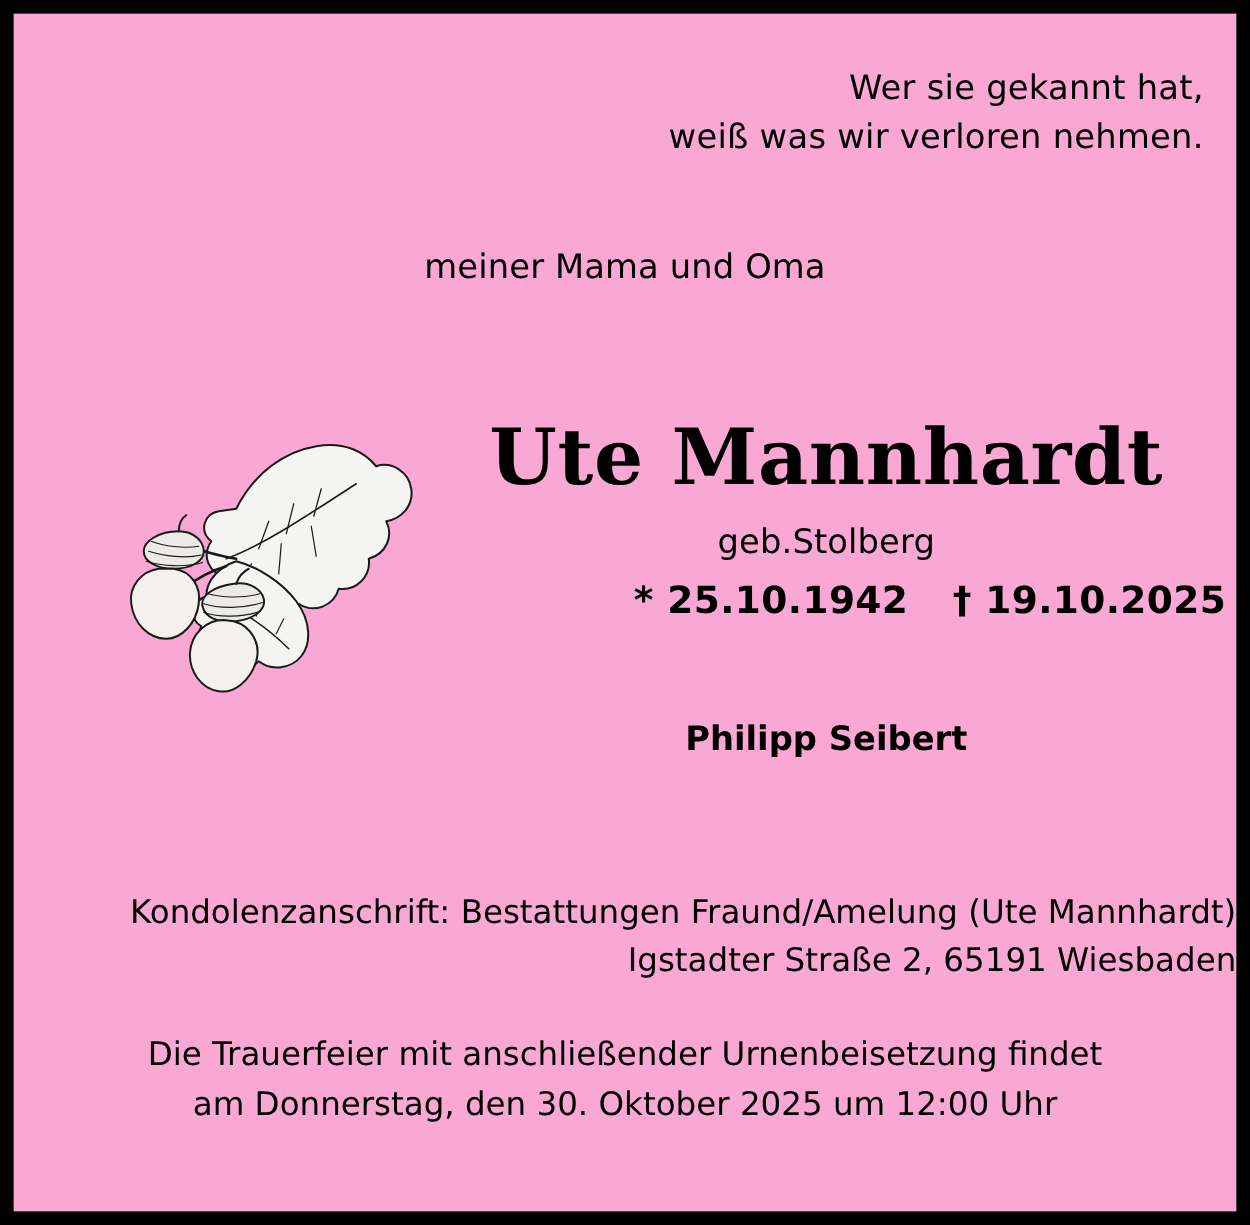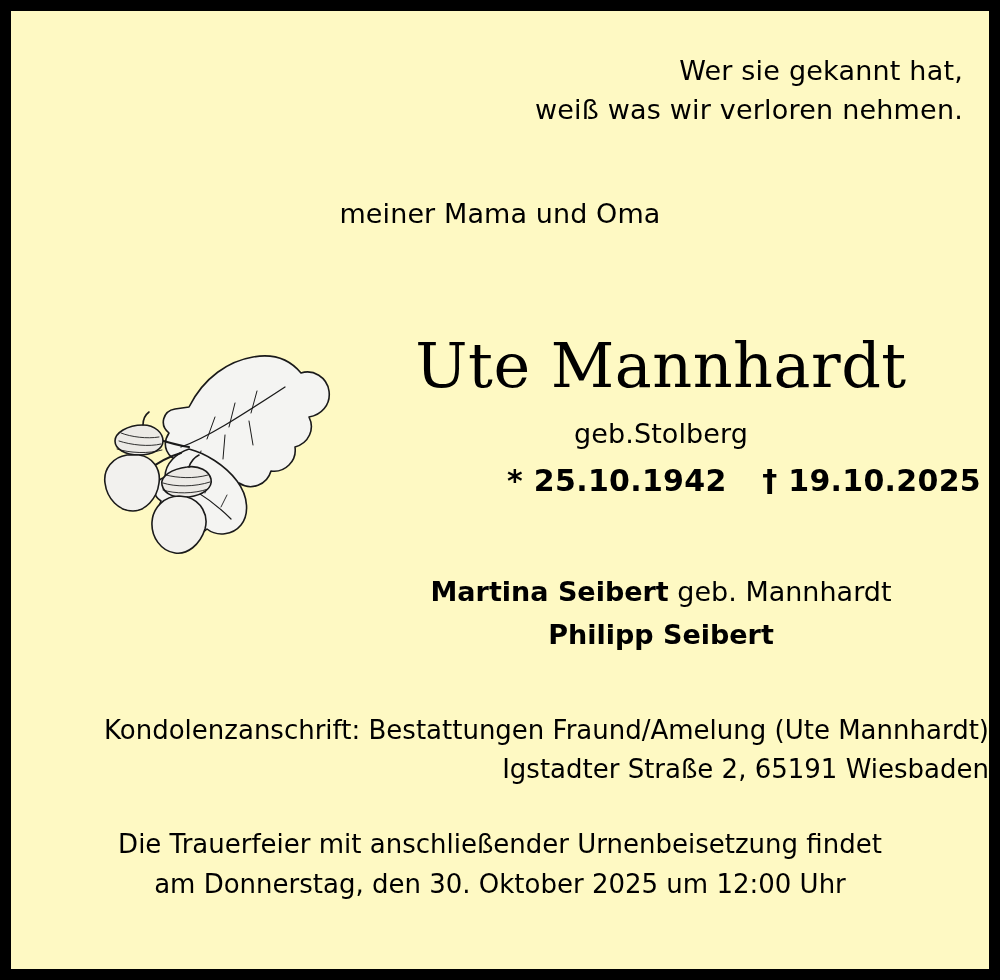--- a/index.html
+++ b/index.html
@@ -21,21 +21,21 @@
     background: #ffffff;
     border: 11px solid #000000;
     padding: 0;
     overflow: hidden;
   }
   .inner {
     position: relative;
     width: 100%;
     height: 100%;
     box-sizing: border-box;
-    background: #fef9c3;
+    background: #f9a8d4;
   }
   .epitaph {
     position: absolute;
     top: 40px;
     right: 26px;
     text-align: right;
     font-size: 27px;
     line-height: 1.45;
     font-family: "DejaVu Sans", sans-serif;
     letter-spacing: 0.2px;
@@ -55,21 +55,21 @@
 
   .name-block {
     position: absolute;
     top: 322px;
     left: 330px;
     width: 640px;
     text-align: center;
   }
   .name {
     font-size: 62px;
-    font-weight: normal;
+    font-weight: bold;
     font-family: "DejaVu Serif", serif;
     letter-spacing: 0.5px;
     line-height: 1.05;
   }
   .maiden {
     margin-top: 20px;
     font-size: 27px;
     letter-spacing: 0.1px;
   }
   .dates {
@@ -198,23 +198,20 @@
         <span class="sym">*</span>
         <span>25.10.1942</span>
         <span class="gap"></span>
         <span class="sym">†</span>
         <span>19.10.2025</span>
       </div>
     </div>
 
     <div class="family">
       <div>
-        <span class="b">Martina Seibert</span><span> geb. Mannhardt</span>
-      </div>
-      <div>
         <span class="b">Philipp Seibert</span><span></span>
       </div>
     </div>
 
     <div class="condolence">
       <div>Kondolenzanschrift: Bestattungen Fraund/Amelung (Ute Mannhardt)</div>
       <div>Igstadter Straße 2, 65191 Wiesbaden</div>
     </div>
 
     <div class="ceremony">

